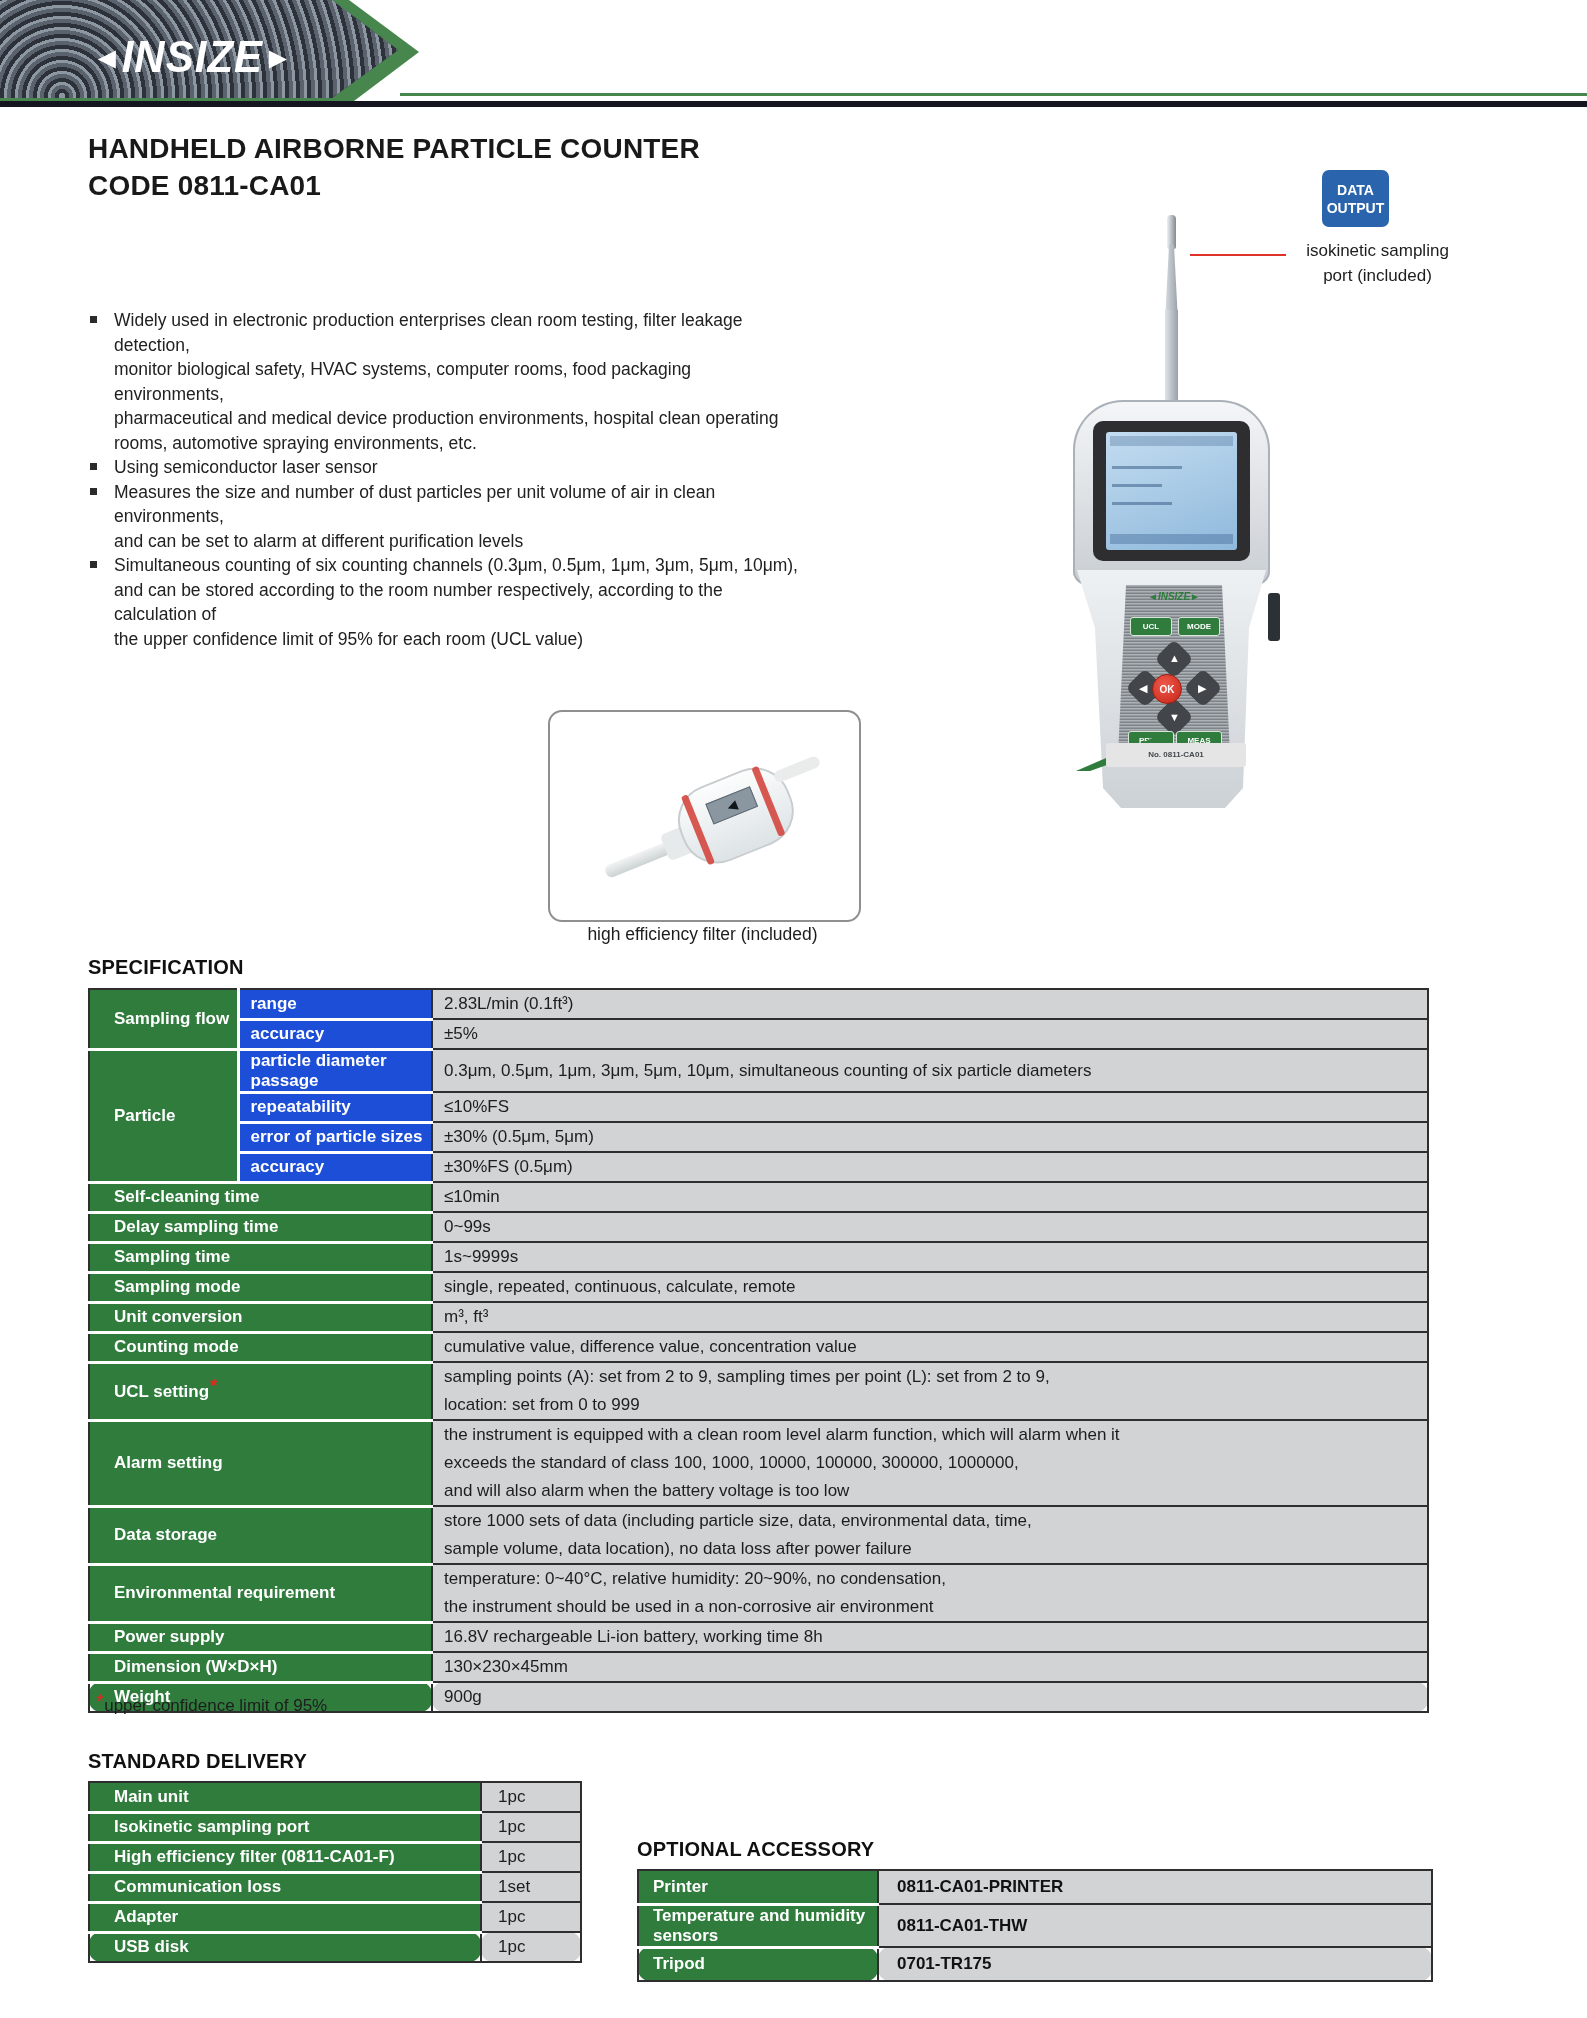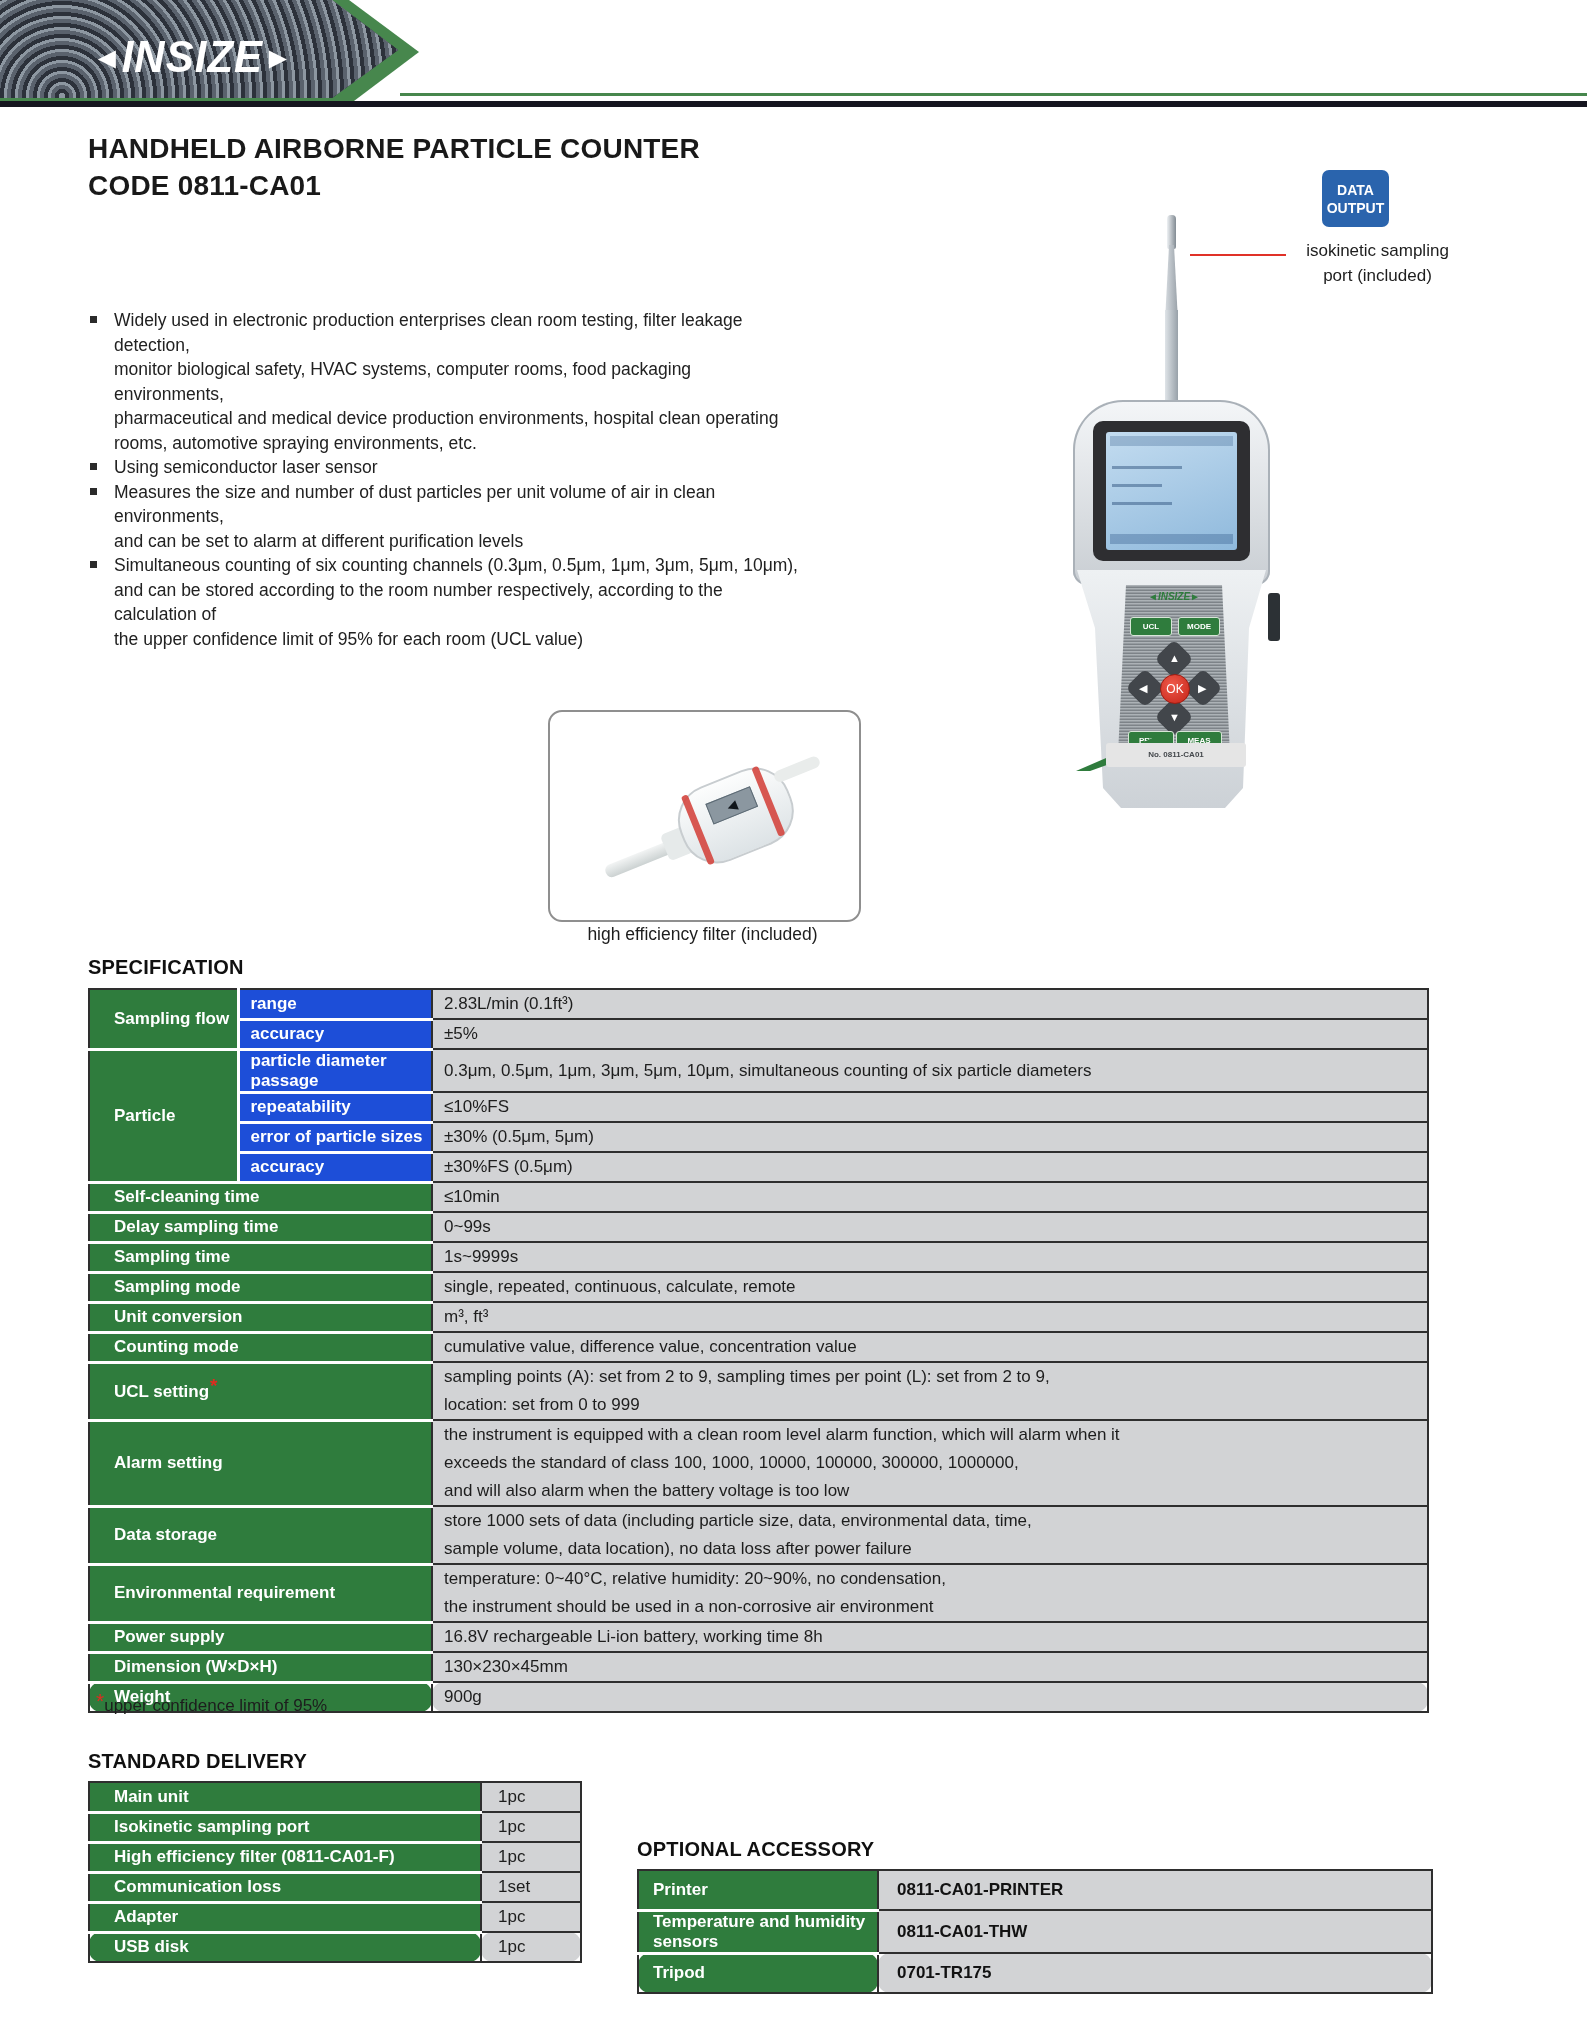--- a/index.html
+++ b/index.html
@@ -52,22 +52,22 @@
     clip-path:polygon(4px 0,193px 0,176px 58px,170px 218px,152px 238px,48px 238px,30px 218px,22px 58px);
     background:linear-gradient(180deg,#eef1f3,#ccd1d6);filter:drop-shadow(0 0 1px #9aa1a8);}
   .kpanel{left:78px;top:370px;width:112px;height:170px;border-radius:8px;
     clip-path:polygon(8px 0,104px 0,112px 170px,0 170px);
     background:repeating-linear-gradient(180deg,rgba(255,255,255,.22) 0 1px,rgba(0,0,0,.16) 2px 3px),#959ca2;}
   .klogo{left:0;top:6px;width:100%;text-align:center;color:#2f7c3d;font-weight:bold;font-style:italic;font-size:10px;}
   .kbtn{background:#2f7c3d;border:1px solid #d7e6d7;border-radius:3px;color:#fff;font-weight:bold;
     font-size:8px;display:flex;align-items:center;justify-content:center;}
   .key{width:28px;height:28px;background:#42464b;border-radius:7px;transform:rotate(45deg);}
   .kglyph{color:#fff;font-size:11px;line-height:1;}
-  .okbtn{left:42px;top:89px;width:28px;height:28px;border-radius:50%;background:radial-gradient(circle at 40% 35%,#ef5a4a,#c42318);
-    border:1px solid #9e1d12;color:#fff;font-weight:normal;font-size:12px;display:flex;align-items:center;justify-content:center;}
+  .okbtn{left:34px;top:89px;width:28px;height:28px;border-radius:50%;background:radial-gradient(circle at 40% 35%,#ef5a4a,#c42318);
+    border:1px solid #9e1d12;color:#fff;font-weight:bold;font-size:10px;display:flex;align-items:center;justify-content:center;}
   .swoosh{left:36px;top:518px;width:88px;height:38px;background:#2f7c3d;
     clip-path:polygon(0 100%,100% 0,100% 30%,16% 100%);}
   .mlabel{left:66px;top:528px;width:140px;height:24px;background:#e5e5e5;border-radius:3px;
     font-size:8px;font-weight:bold;color:#44484c;text-align:center;line-height:24px;}
   .sidebtn{left:228px;top:378px;width:12px;height:48px;background:#2c3135;border-radius:3px;}
 
   .callout-line{left:1190px;top:254px;width:96px;height:2px;background:#e03128;}
   .callout{left:1290px;top:238px;width:175px;text-align:center;font-size:17px;line-height:25px;
     color:#1d1d1d;white-space:pre-line;}
 
@@ -92,21 +92,21 @@
   td{font-size:17px;vertical-align:middle;overflow:hidden;}
   .spec-table{left:88px;top:988px;}
   .spec-table table,.dlv-table table,.opt-table table{border:2px solid #2e2e2e;}
   td.lbl{background:#2f7c3d;color:#fff;font-weight:bold;padding:0 6px 0 24px;
     border-right:3px solid #fff;border-bottom:3px solid #fff;}
   td.sub{background:#1d4ed8;color:#fff;font-weight:bold;padding:0 6px 0 11px;
     border-right:2px solid #2e2e2e;border-bottom:3px solid #fff;}
   td.mg{border-right:2px solid #2e2e2e;}
   td.val{background:#d2d3d5;color:#1d1d1d;padding:0 8px 0 11px;border-bottom:2px solid #2e2e2e;
     white-space:pre-line;line-height:28px;}
-  tr.h1{height:29px;} tr.h2{height:57px;} tr.h3{height:86px;} tr.h4{height:40px;}
+  tr.h1{height:29px;} tr.h2{height:57px;} tr.h3{height:86px;} tr.h4{height:34px;}
   tr:last-child td{border-bottom:none;border-radius:12px;}
   .red-ast{color:#e02b20;font-size:19px;position:relative;top:-5px;left:1px;}
   .footnote{left:95px;top:1692px;font-size:17px;color:#1d1d1d;}
   .footnote .red-ast{font-size:21px;top:-3px;margin-right:1px;}
   .dlv-table{left:88px;top:1781px;}
   .dlv-table td.val{padding-left:16px;}
   .opt-table{left:637px;top:1869px;}
   .opt-table td.lbl{padding-left:14px;}
   .opt-table td.val{padding-left:18px;font-weight:bold;color:#121212;}
 </style>

